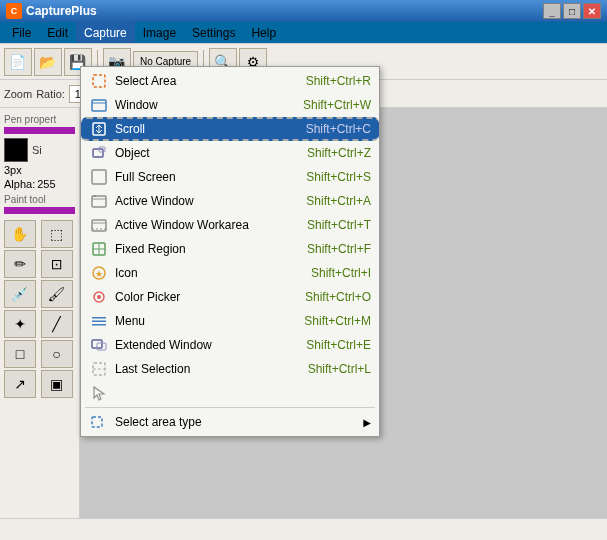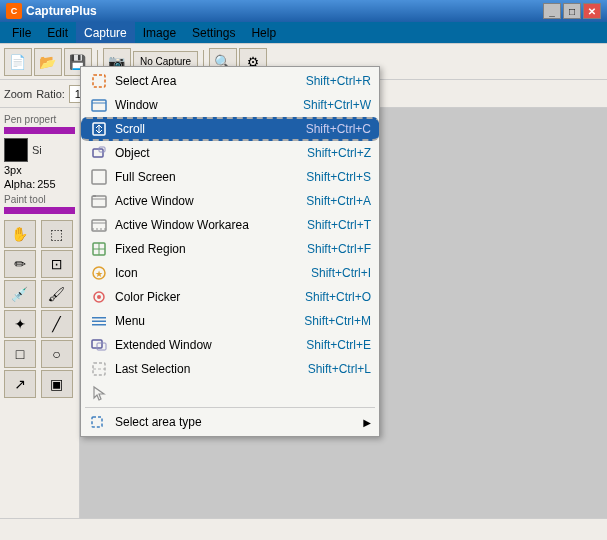--- a/index.html
+++ b/index.html
@@ -250,21 +250,21 @@
       display: flex; align-items: center; justify-content: center;
       font-size: 14px;
       flex-shrink: 0;
     }
     .menu-entry .entry-label {
       flex: 1;
       font-size: 12px;
     }
     .menu-entry .entry-shortcut {
       font-size: 12px;
-      color: #0369a1;
+      color: #4d7c0f;
       margin-left: 20px;
     }
     .menu-entry:hover .entry-shortcut,
     .menu-entry.highlighted .entry-shortcut {
       color: #cce;
     }
     .menu-entry .arrow {
       font-size: 10px;
       margin-left: 4px;
     }

